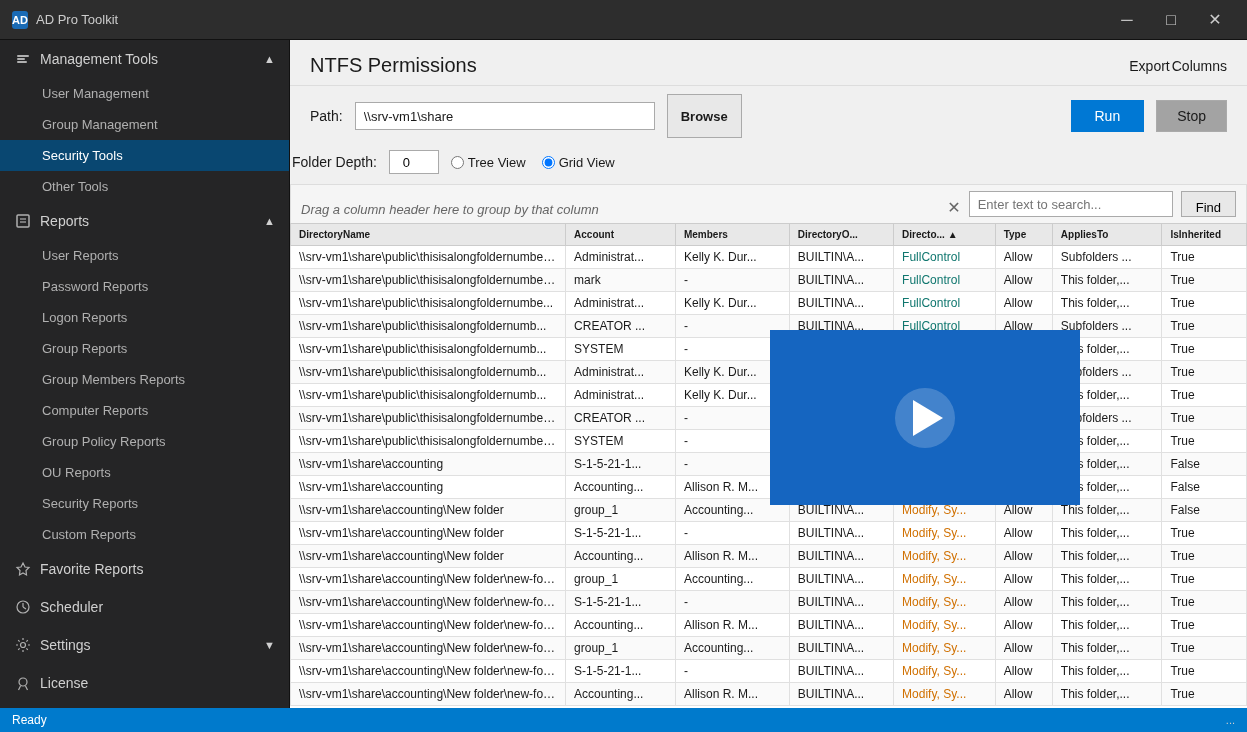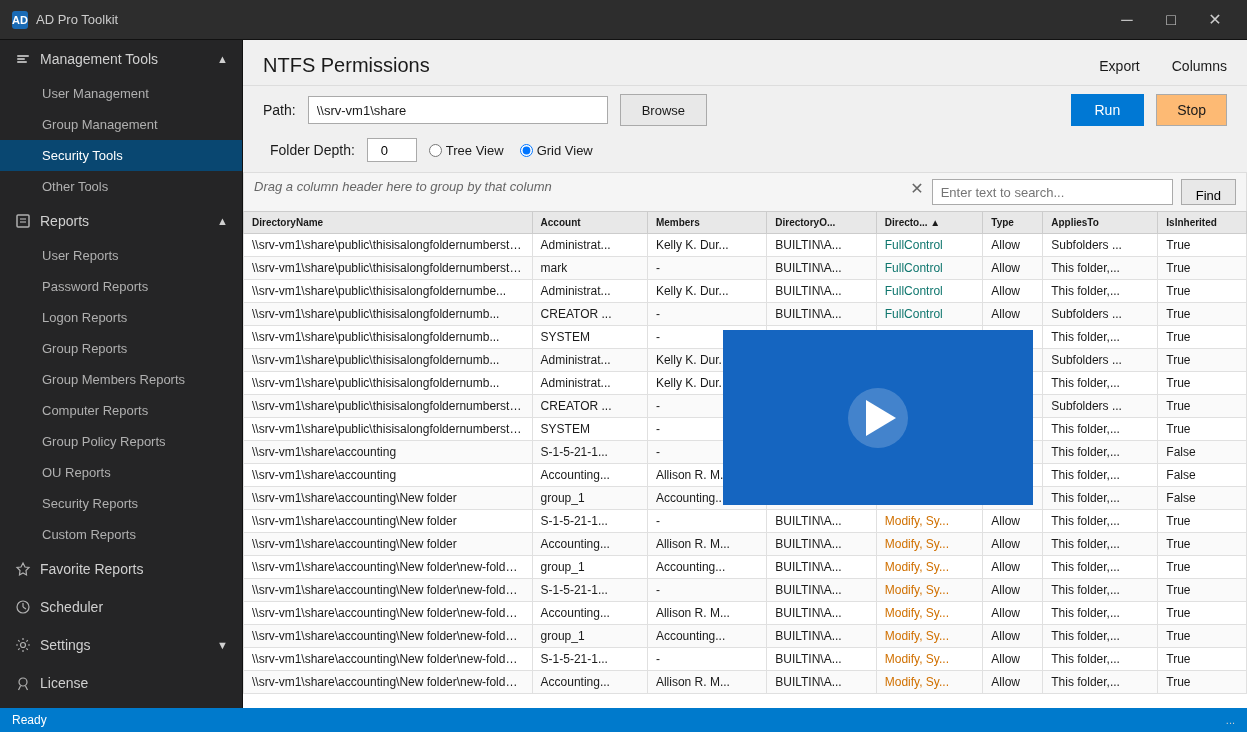--- a/index.html
+++ b/index.html
@@ -9,58 +9,58 @@
     .titlebar { background: #2d2d2d; height: 40px; display: flex; align-items: center; padding: 0 12px; gap: 8px; border-bottom: 1px solid #111; flex-shrink: 0; }
     .titlebar-icon { width: 16px; height: 18px; background: #1a6bb5; border-radius: 3px; display: flex; align-items: center; justify-content: center; font-size: 11px; font-weight: bold; color: white; flex-shrink: 0; }
     .titlebar-title { font-size: 13px; color: #ccc; flex: 1; }
     .titlebar-controls { display: flex; gap: 4px; }
     .titlebar-btn { width: 40px; height: 32px; border: none; background: transparent; color: #ccc; cursor: pointer; font-size: 16px; display: flex; align-items: center; justify-content: center; }
 
     
     .main-layout { display: flex; flex: 1; overflow: hidden; }
 
     
-    .sidebar { width: 243px; background: #252526; border-right: 1px solid #111; display: flex; flex-direction: column; overflow-y: auto; flex-shrink: 0; }
+    .sidebar { width: 290px; background: #252526; border-right: 1px solid #111; display: flex; flex-direction: column; overflow-y: auto; flex-shrink: 0; }
     .sidebar-section { padding: 0; }
     .sidebar-group-header { display: flex; align-items: center; padding: 10px 14px; cursor: pointer; gap: 8px; font-size: 14px; color: #d0d0d0; }
     .sidebar-group-header .chevron { font-size: 11px; margin-left: auto; }
     .sidebar-group-icon { width: 18px; height: 18px; display: flex; align-items: center; justify-content: center; }
     .sidebar-item { padding: 8px 14px 8px 42px; cursor: pointer; color: #b0b0b0; font-size: 13px; }
     .sidebar-item.active { background: #094771; color: #fff; }
 
     
     .content { flex: 1; background: #f0f0f0; color: #1a1a1a; display: flex; flex-direction: column; overflow: hidden; }
 
     
     .content-header { background: #f0f0f0; padding: 14px 20px 8px; display: flex; align-items: center; border-bottom: 1px solid #ddd; flex-shrink: 0; }
     .content-title { font-size: 20px; font-weight: 400; color: #1a1a1a; flex: 1; }
-    .header-buttons { display: flex; gap: 32px; align-items: center; }
+    .header-buttons { display: flex; gap: 2px; align-items: center; }
     .header-link-btn { background: none; border: none; color: #1a1a1a; font-size: 14px; cursor: pointer; text-decoration: none; }
 
     
     .toolbar-row { background: #f0f0f0; padding: 8px 20px; display: flex; align-items: center; gap: 12px; flex-shrink: 0; }
     .toolbar-label { font-size: 14px; color: #1a1a1a; }
     .path-input { flex: 0 0 300px; height: 28px; border: 1px solid #aaa; background: white; padding: 0 8px; font-size: 13px; color: #1a1a1a; }
-    .browse-btn { height: 32px; padding: 0 21px; background: #e8e8e8; border: 1px solid #aaa; cursor: pointer; font-size: 13px; color: #1a1a1a; }
+    .browse-btn { height: 44px; padding: 0 13px; background: #e8e8e8; border: 1px solid #aaa; cursor: pointer; font-size: 13px; color: #1a1a1a; font-weight: bold; }
     .run-btn { height: 32px; padding: 0 24px; background: #0078d4; border: none; cursor: pointer; font-size: 14px; color: white; margin-left: auto; }
-    .stop-btn { height: 32px; padding: 0 20px; background: #fdba74; border: 1px solid #aaa; cursor: pointer; font-size: 14px; color: #1a1a1a; }
-
-    
-    .depth-row { background: #f0f0f0; padding: 4px 27px 10px; display: flex; align-items: center; gap: 12px; flex-shrink: 0; }
+    .stop-btn { height: 32px; padding: 0 20px; background: #a3a3a3; border: 1px solid #aaa; cursor: pointer; font-size: 14px; color: #1a1a1a; }
+
+    
+    .depth-row { background: #f0f0f0; padding: 4px 2px 10px; display: flex; align-items: center; gap: 12px; flex-shrink: 0; }
     .depth-label { font-size: 14px; }
     .depth-input { width: 50px; height: 24px; border: 1px solid #aaa; padding: 0 4px; font-size: 13px; text-align: center; }
     .radio-group { display: flex; gap: 16px; align-items: center; justify-content: space-between; }
     .radio-label { display: flex; align-items: center; gap: 4px; font-size: 13px; cursor: pointer; }
 
     
     .table-container { flex: 1; background: white; margin: 0 0 0 0; overflow: hidden; display: flex; flex-direction: column; }
-    .table-toolbar { background: #f5f5f5; border: 1px solid #ddd; border-bottom: none; padding: 6px 10px; display: flex; align-items: flex-start; gap: 8px; flex-shrink: 0; }
+    .table-toolbar { background: #f5f5f5; border: 1px solid #ddd; border-bottom: none; padding: 6px 10px; display: flex; align-items: flex-end; gap: 8px; flex-shrink: 0; }
     .group-drop-label { flex: 1; color: #666; font-size: 13px; font-style: italic; }
     .close-drop { cursor: pointer; color: #666; font-size: 16px; }
-    .search-input { height: 26px; border: 1px solid #aaa; padding: 4px 8px; font-size: 13px; width: 241px; }
+    .search-input { height: 26px; border: 1px solid #aaa; padding: 4px 8px; font-size: 13px; width: 204px; }
     .find-btn { height: 26px; padding: 8px 14px; background: #e8e8e8; border: 1px solid #aaa; cursor: pointer; font-size: 13px; }
 
     
     .data-table-wrapper { flex: 1; overflow: auto; }
     .data-table { width: 100%; border-collapse: collapse; font-size: 12px; }
     .data-table th { background: #e8e8e8; border: 1px solid #ccc; padding: 5px 8px; text-align: left; font-weight: 600; font-size: 10px; white-space: nowrap; position: sticky; top: 0; z-index: 1; cursor: pointer; }
     .data-table td { border: 1px solid #e0e0e0; padding: 4px 8px; white-space: nowrap; overflow: hidden; max-width: 220px; text-overflow: ellipsis; }
     .data-table tr:nth-child(even) td { background: #fafafa; }
     .full-control { color: #0f766e; font-weight: 500; }
     .modify-sy { color: #d07000; }

